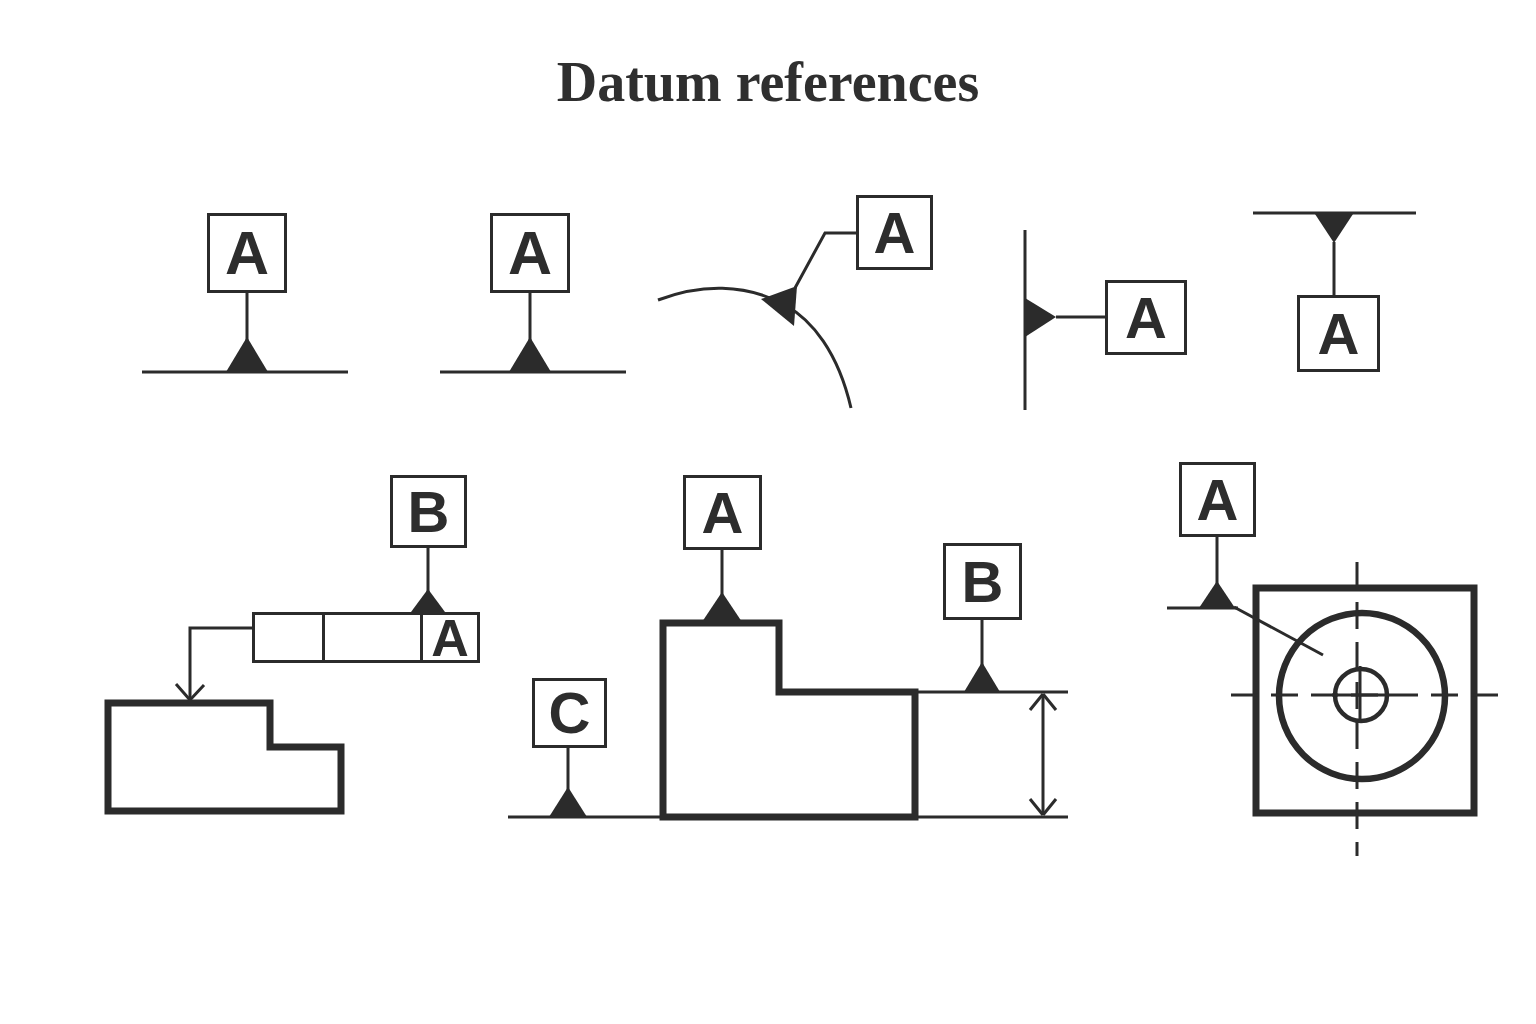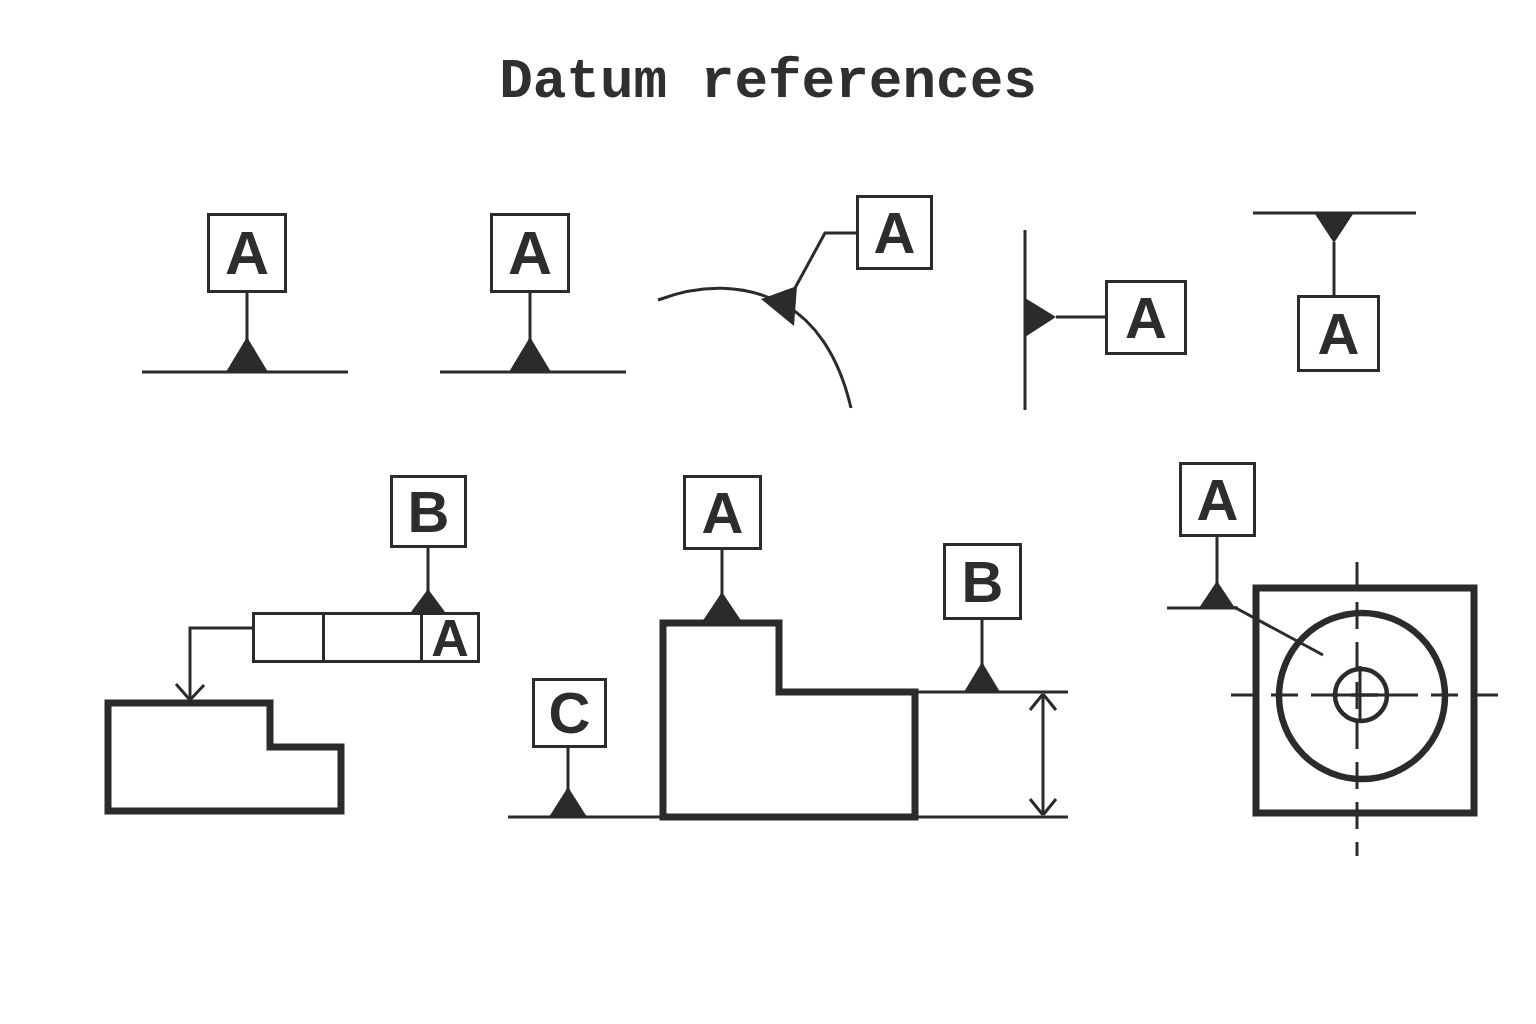--- a/index.html
+++ b/index.html
@@ -24,21 +24,21 @@
     position: absolute;
     left: 0;
     top: 50px;
     width: 1536px;
     margin: 0;
     text-align: center;
     font-size: 56px;
     font-weight: 600;
     letter-spacing: 0px;
     color: #2f2f2f;
-    font-family: Liberation Mono, monospace;
+    font-family: Liberation Serif, serif;
   }
   .datum-box {
     position: absolute;
     box-sizing: border-box;
     border: 3px solid #2b2b2b;
     background: #ffffff;
     display: flex;
     align-items: center;
     justify-content: center;
     font-weight: 700;

